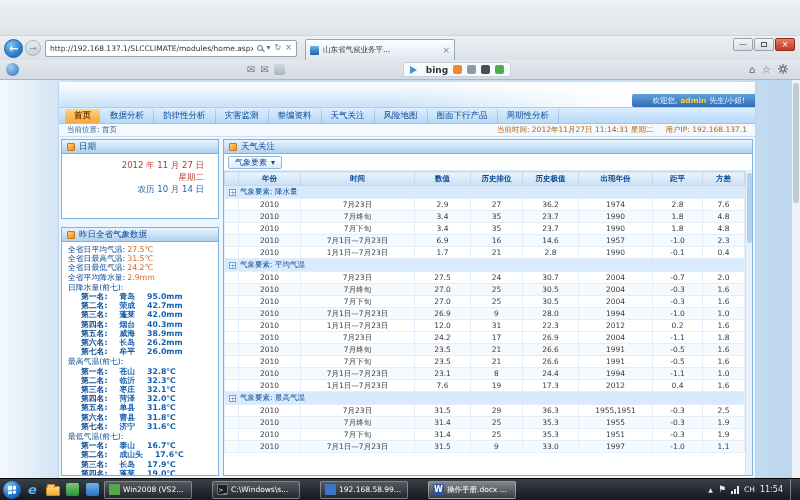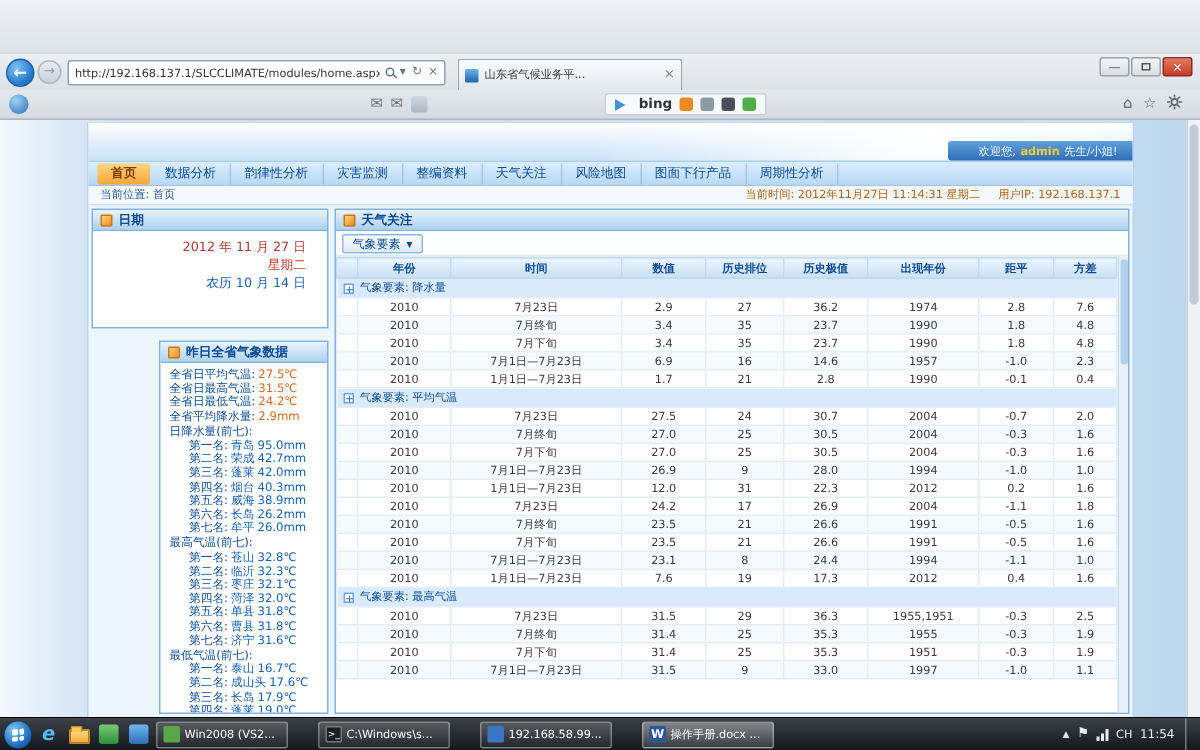--- a/index.html
+++ b/index.html
@@ -79,34 +79,34 @@
 
   .crumb { height:13px; flex:none; display:flex; align-items:center; background:#f3f9ff;
     border-bottom:1px solid #cfe2f3; font-size:7.5px; color:#28588f; padding:0 8px; }
   .crumb-right { margin-left:auto; color:#b4650a; display:flex; gap:12px; }
 
   .content { flex:1; display:flex; gap:4px; padding:2px; overflow:hidden; }
   .sidebar { width:158px; flex:none; display:flex; flex-direction:column; gap:8px; }
   .panel { border:1px solid #7fb2e0; background:#fff; display:flex; flex-direction:column; overflow:hidden; }
   .panel-hd { height:14px; flex:none; display:flex; align-items:center; gap:4px; padding:0 5px;
     background:linear-gradient(#e8f4fe,#aed1f0); border-bottom:1px solid #7fb2e0;
-    font-size:8.5px; font-weight:bold; color:#0b4a93; }
+    font-size:8.5px; font-weight:normal; color:#0b4a93; }
   .hd-icon { width:8px; height:8px; background:linear-gradient(135deg,#ffd27a,#f08c1e);
     border:1px solid #c9760f; border-radius:1px; flex:none; }
 
   .cal-body { padding:5px 14px 4px 4px; text-align:right; font-size:8.5px; line-height:12px; height:64px; }
   .cal-l1 { color:#b03a2e; } .cal-l2 { color:#c0392b; } .cal-l3 { color:#1f5fae; } .cal-l4 { color:#2f7d4f; font-size:8px; }
 
-  .stats-panel { flex:1;margin-left:45px; }
+  .stats-panel { flex:1; }
   .stats-body { flex:1; overflow:hidden; padding:3px 2px 0 6px; font-size:7.8px; line-height:9.2px; }
   .stat-line { display:flex; gap:2px; white-space:nowrap; }
   .stat-label { color:#0b4a93; }
   .stat-value { color:#d2691e; }
   .sec-title { color:#0b4a93; font-weight:normal; margin-top:1px; }
-  .rank-line { padding-left:13px; display:flex; gap:2px; white-space:nowrap; }
+  .rank-line { padding-left:13px; display:flex; gap:12px; white-space:nowrap;font-weight:bold; }
   .rank-label { color:#0b4a93; }
   .rank-station, .rank-value { color:#1560b0; }
 
   .main-panel { flex:1; position:relative; }
   .toolbar { height:17px; flex:none; display:flex; align-items:center; padding:0 4px;
     background:#fdfefe; border-bottom:1px solid #dcebf8; }
   .filter-btn { height:13px; display:flex; align-items:center; gap:4px; padding:0 6px;
     font-size:8px; color:#0b4a93; background:linear-gradient(#ffffff,#dceaf8);
     border:1px solid #8fb8e0; border-radius:2px; }
   .table-wrap { flex:1; overflow:hidden; margin-right:7px; }

